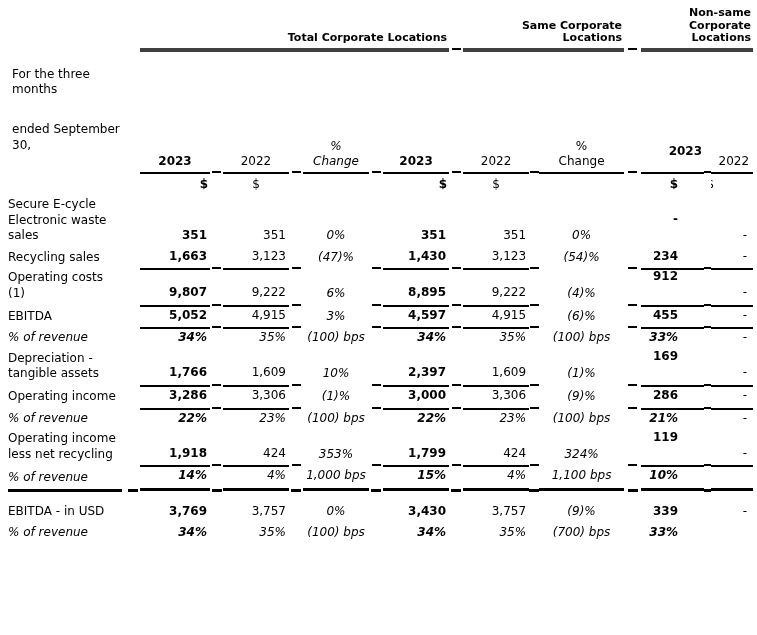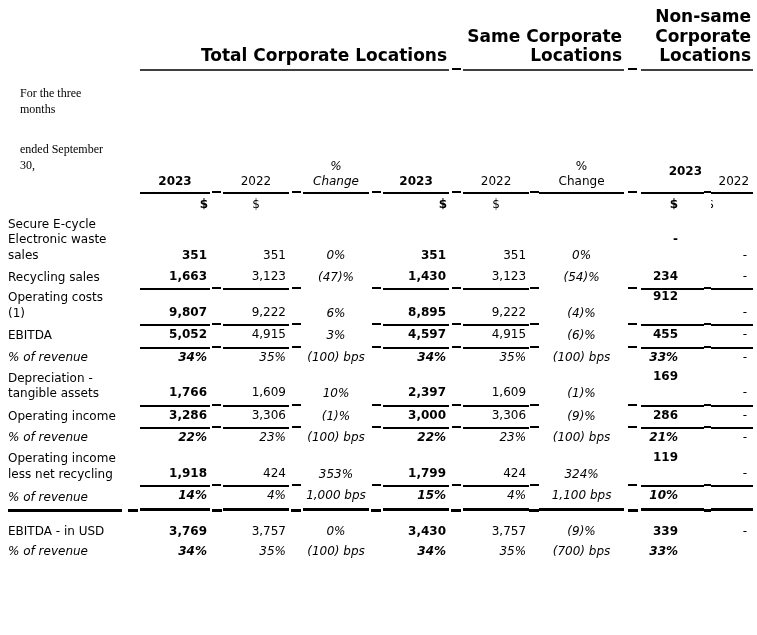--- a/index.html
+++ b/index.html
@@ -13,33 +13,33 @@
   table{border-collapse:collapse;table-layout:fixed;width:745px;}
   td{vertical-align:bottom;padding:1px 2px 4px 2px;line-height:1.3;overflow:hidden;}
   .lbl{text-align:left;padding-left:0;white-space:pre-line;}
   .num{text-align:right;}
   .b{font-weight:bold;}
   .pctc{text-align:center;font-style:italic;}
   .pre{white-space:pre-line;}
   .sp{padding:0;}
   
   tr.grp-row td.grp{
-    border-bottom:2px solid #404040;font-weight:bold;text-align:right;
-    white-space:pre-line;font-size:17px;line-height:1.15;padding-bottom:3px;
+    border-bottom:4px solid #404040;font-weight:bold;text-align:right;
+    white-space:pre-line;font-size:11px;line-height:1.15;padding-bottom:3px;
   }
   tr.grp-row td.gdash{border:0;background:linear-gradient(#000,#000) center bottom/9px 2px no-repeat;}
   
   tr.yr-row td{height:74px;}
   tr.yr-row td.yr{border-bottom:2px solid #000;text-align:center;padding-bottom:2px;}
   tr.yr-row td.sp{background:linear-gradient(#000,#000) center bottom/9px 2px no-repeat;}
   tr.yr-row td.lbl{border:0;}
   .yr-i{font-style:italic;}
   .yr-n23{text-align:right !important;padding-right:2px !important;padding-bottom:12px !important;}
   .yr-n22{text-align:right !important;padding-right:4px !important;}
-  .period-cell div{margin:0 0 9px 12px;font-family:Liberation Serif, serif;}
+  .period-cell div{margin:0 0 9px 4px;}
   .period-cell div:last-child{margin-bottom:0;}
   
   tr.cur-row td{height:18px;padding-bottom:3px;}
   .cur-r{text-align:right;}
   .cur-c{text-align:center;}
   .shift-left{position:relative;left:-33px;display:inline-block;}
   
   td.t23,td.t22,td.s23,td.s22{padding-right:3px;}
   td.n23{padding-right:26px;}
   td.n22{padding-right:6px;}

